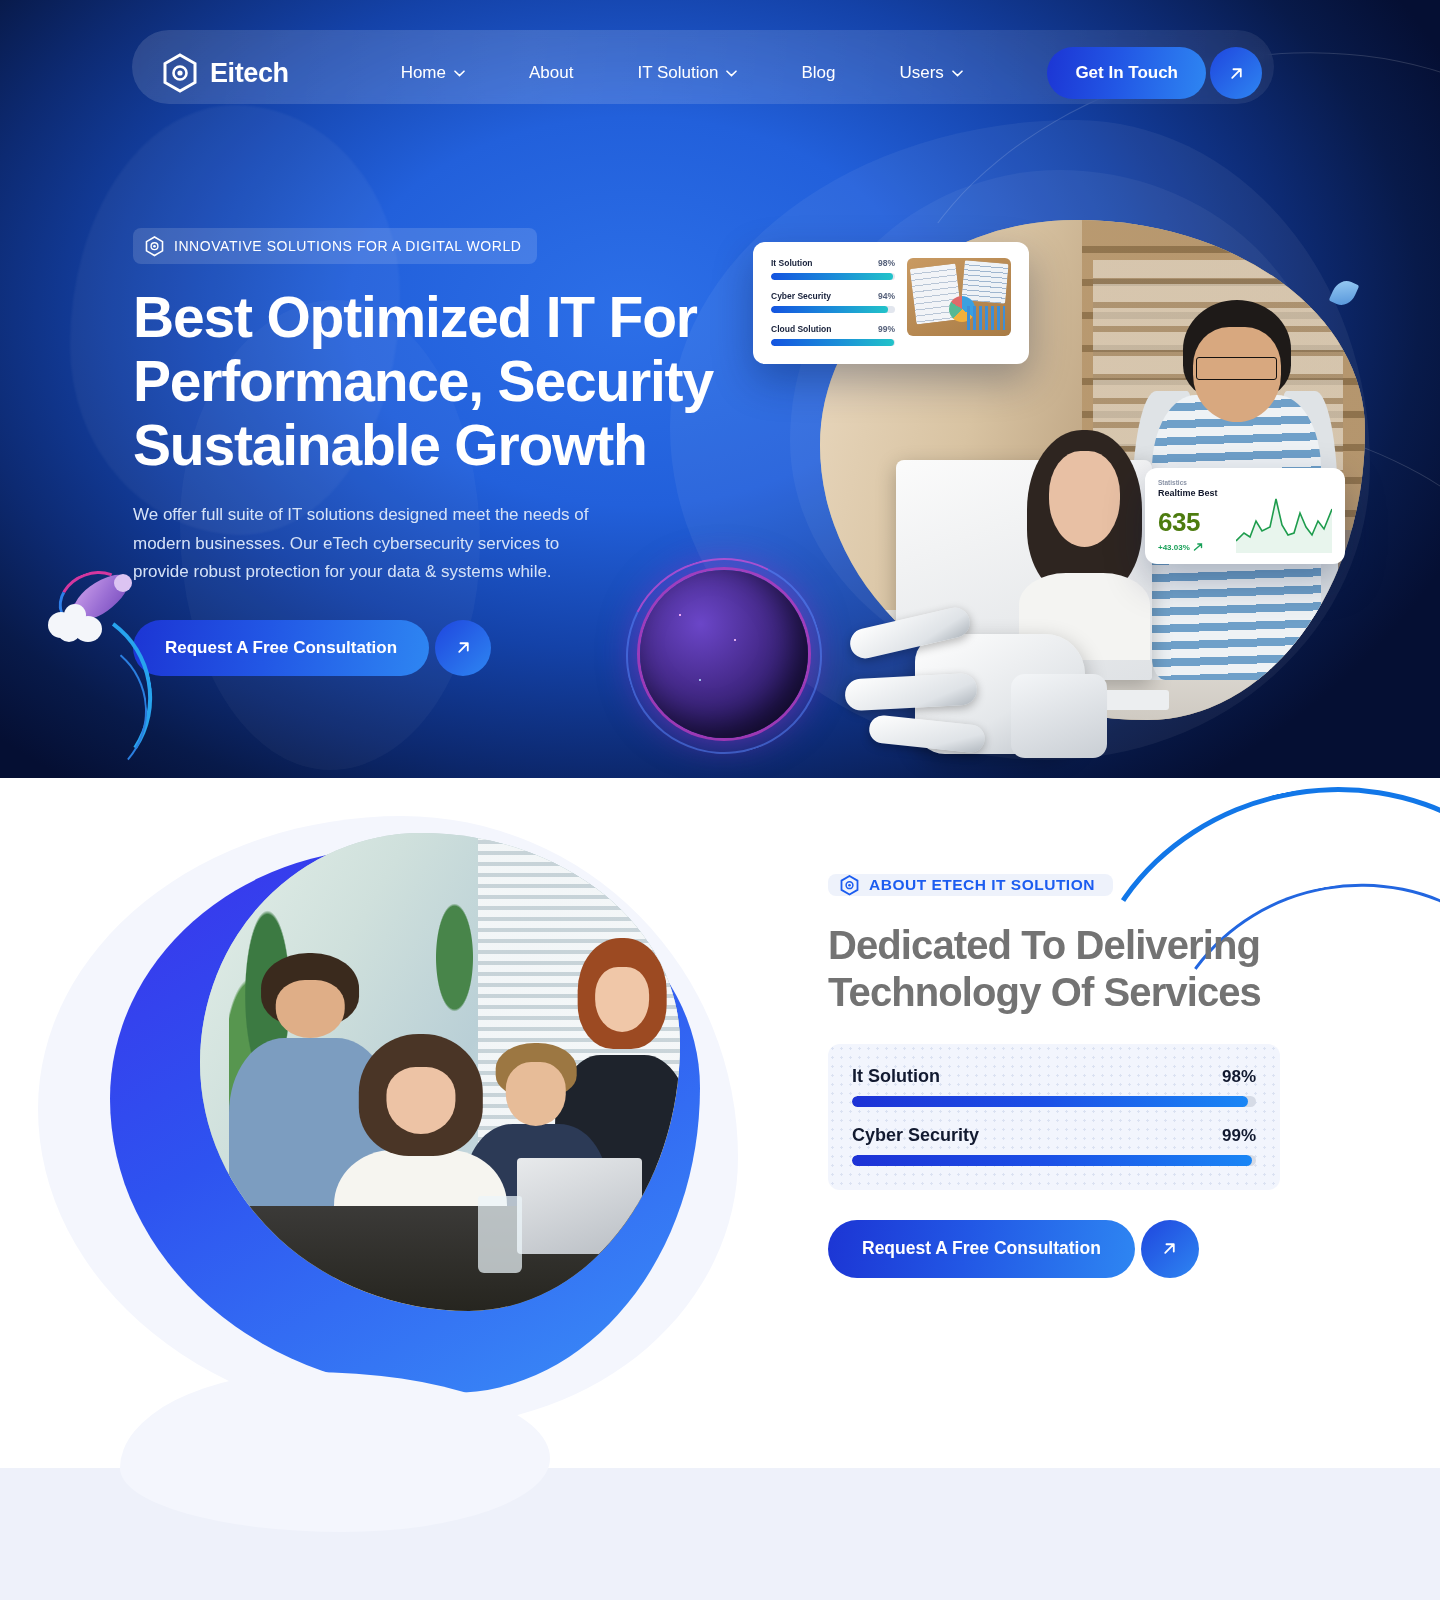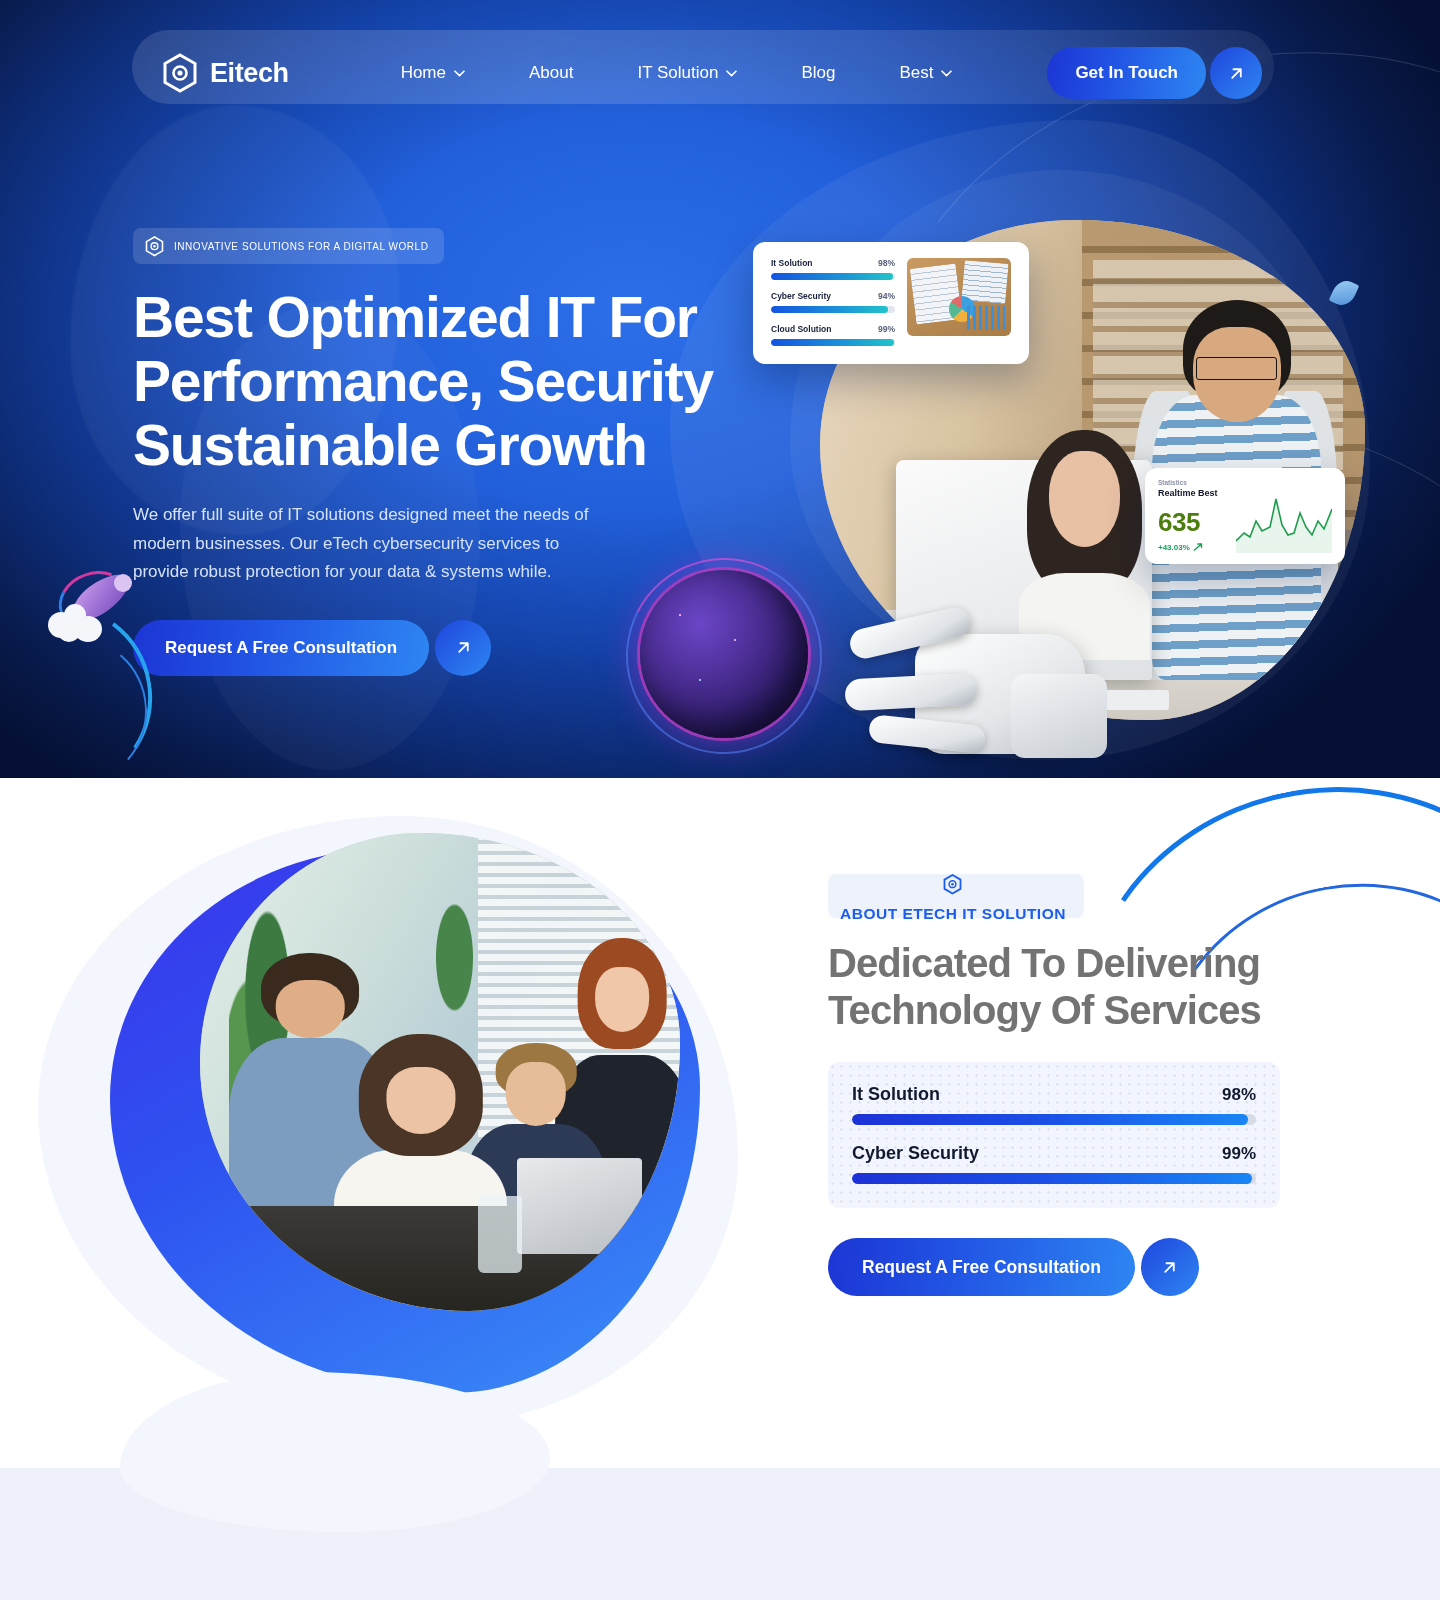--- a/index.html
+++ b/index.html
@@ -71,21 +71,21 @@
     background:linear-gradient(135deg,#1f46de 0%,#2e86f2 100%);
     display:flex; align-items:center; justify-content:center; flex:none;
   }
   .arrow-ne { width:19px; height:19px; }
 
   
   .hero-left { position:absolute; left:133px; top:228px; width:620px; }
   .badge {
     display:inline-flex; align-items:center; gap:10px; height:36px; padding:0 16px 0 12px;
     border-radius:8px; background:rgba(255,255,255,.14);
-    color:#fff; font-size:10px; font-weight:500; letter-spacing:.55px;
+    color:#fff; font-size:14px; font-weight:500; letter-spacing:.55px;
   }
   .badge-ico { width:19px; height:21px; flex:none; }
   .hero-h1 { margin-top:22px; color:#fff; font-size:57px; line-height:1.12;
     font-weight:700; letter-spacing:-1.2px; }
   .hero-p { margin-top:24px; color:#d5e2f7; font-size:17px; line-height:1.65; max-width:470px; }
   .hero-cta { margin-top:34px; display:flex; align-items:center; gap:6px; }
   .hero-cta .btn-pill { height:56px; border-radius:28px; padding:0 32px; font-size:17px; }
   .hero-cta .btn-round { width:56px; height:56px; }
 
   
@@ -269,23 +269,23 @@
   .p4 { left:74%; top:22%; width:28%; height:68%; }
   .p4 .h { top:0; width:66%; height:34%; background:#9c4a22; }
   .p4 .f { top:9%; width:40%; height:20%; background:#f0c7a8; }
   .p4 .b { height:64%; background:#1e232c; }
   .ap-laptop { position:absolute; right:8%; bottom:12%; width:26%; height:20%;
     background:linear-gradient(160deg,#e8eaec,#b9bec4); border-radius:4px; }
   .ap-glass { position:absolute; left:58%; bottom:8%; width:9%; height:16%;
     background:rgba(235,245,250,.72); border-radius:3px 3px 6px 6px; }
 
   .ab-right { position:absolute; left:828px; top:874px; width:470px; }
-  .badge-light { display:inline-flex; align-items:center; gap:10px; height:44px;
+  .badge-light { display:inline-flex; align-items:center; gap:10px; height:22px;
     padding:0 18px 0 12px; border-radius:8px; background:#eef2fb;
-    color:#1b5cf0; font-size:15.5px; font-weight:700; letter-spacing:.5px;flex-direction:column; }
+    color:#1b5cf0; font-size:15.5px; font-weight:700; letter-spacing:.5px; }
   .ab-h2 { margin-top:22px; color:#737373; font-size:40px; line-height:1.18;
     font-weight:700; letter-spacing:-.9px; }
   .ab-p { margin-top:18px; color:#5c667d; font-size:16.5px; line-height:1.6; }
   .skills-card { margin-top:28px; width:452px; border-radius:12px; padding:22px 24px 24px;
     background:#f2f5fd;
     background-image:radial-gradient(#dbe2f2 1px, transparent 1.2px);
     background-size:9px 9px; }
   .sk-row { margin-bottom:18px; }
   .sk-row:last-child { margin-bottom:0; }
   .sk-head { display:flex; justify-content:space-between; align-items:baseline; margin-bottom:9px; }
@@ -340,21 +340,21 @@
       <div class="nav-link">
         <span>IT Solution</span>
         <svg class="chev" viewBox="0 0 11 7">
           <path d="M1 1.2 L5.5 5.6 L10 1.2" fill="none" stroke="#fff" stroke-width="1.6" stroke-linecap="round"></path>
         </svg>
       </div>
       <div class="nav-link">
         <span>Blog</span>
       </div>
       <div class="nav-link">
-        <span>Best</span>
+        <span>Users</span>
         <svg class="chev" viewBox="0 0 11 7">
           <path d="M1 1.2 L5.5 5.6 L10 1.2" fill="none" stroke="#fff" stroke-width="1.6" stroke-linecap="round"></path>
         </svg>
       </div>
     </div>
 
     <div class="nav-cta-wrap">
       <button class="btn-pill">Get In Touch</button>
       <button class="btn-round">
         <svg class="arrow-ne" viewBox="0 0 20 20">

